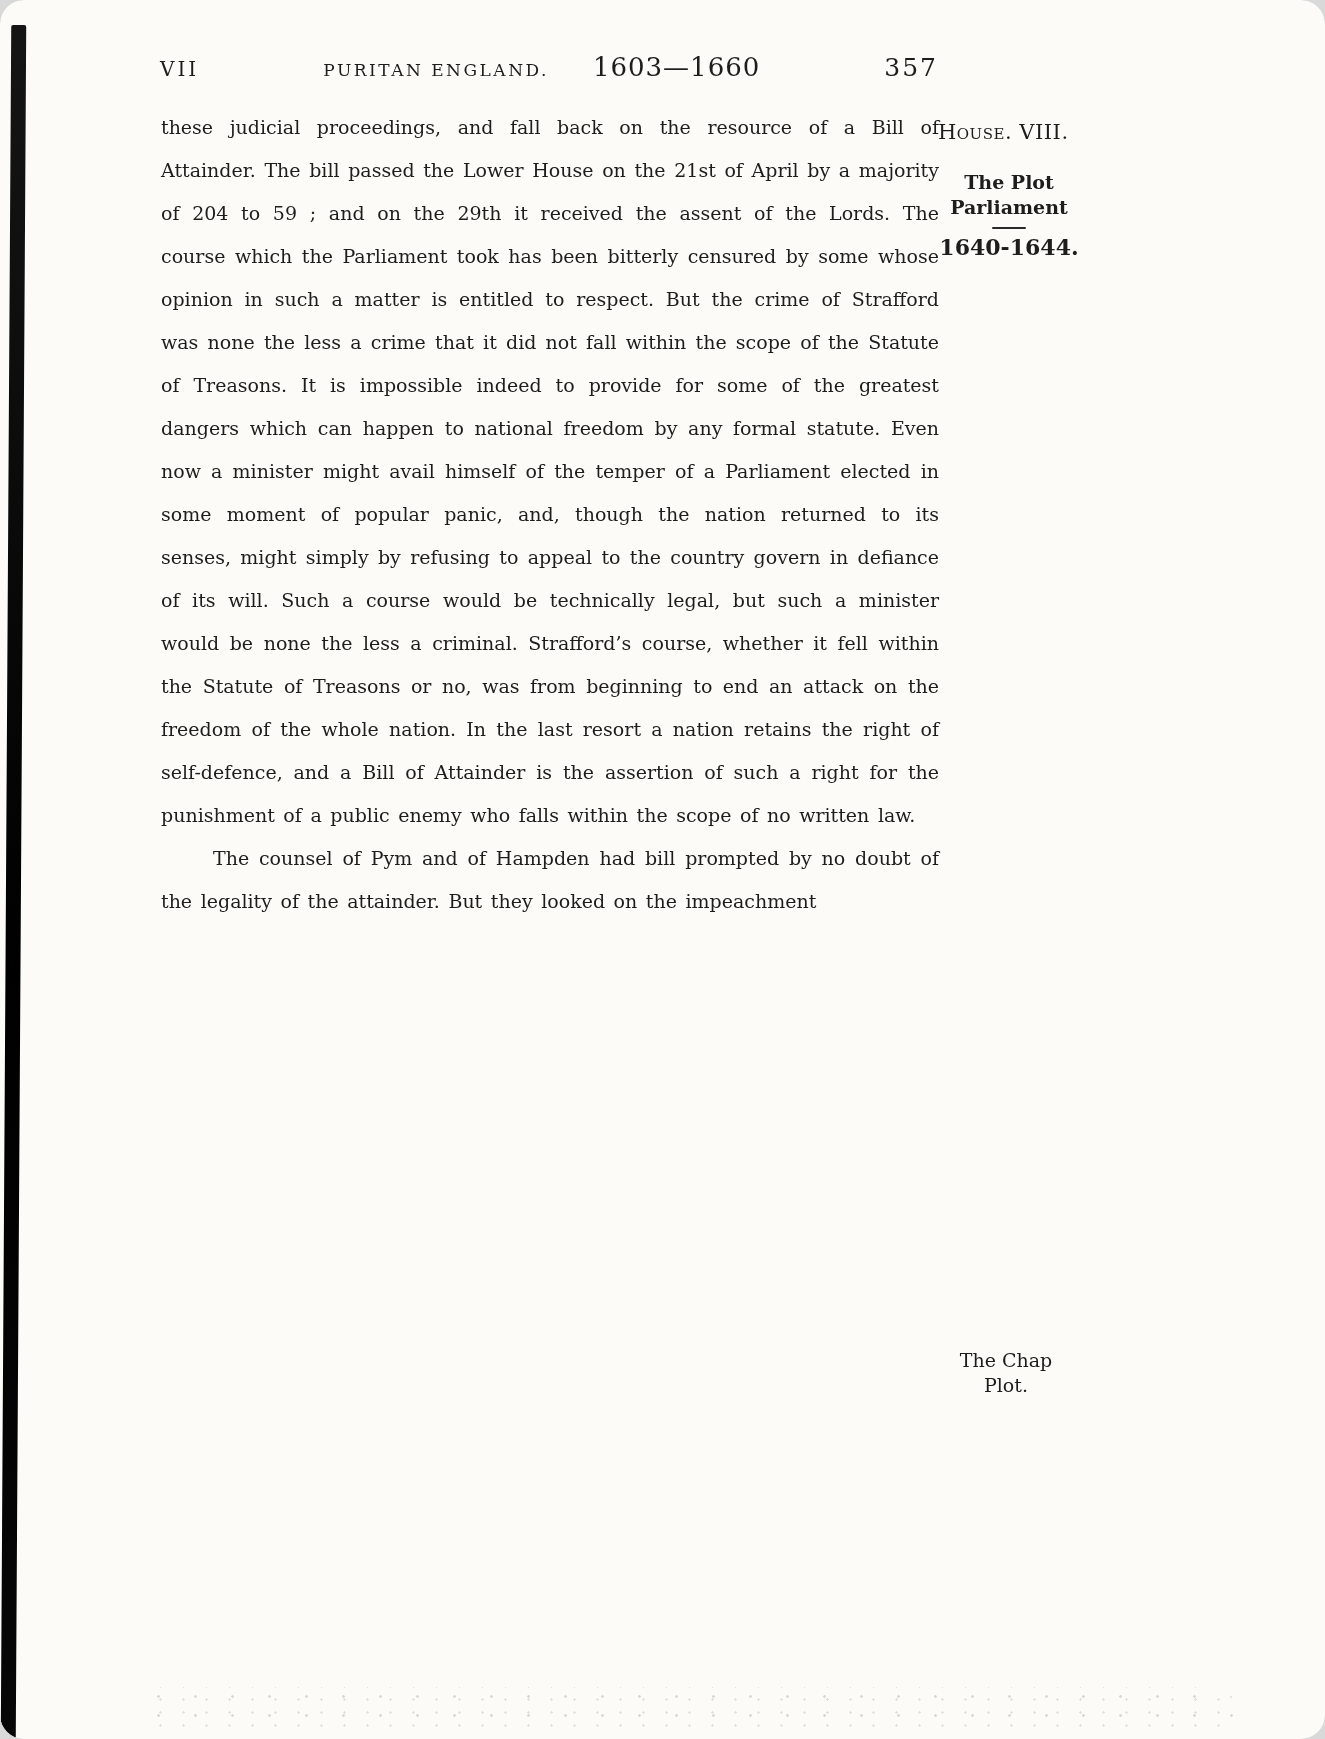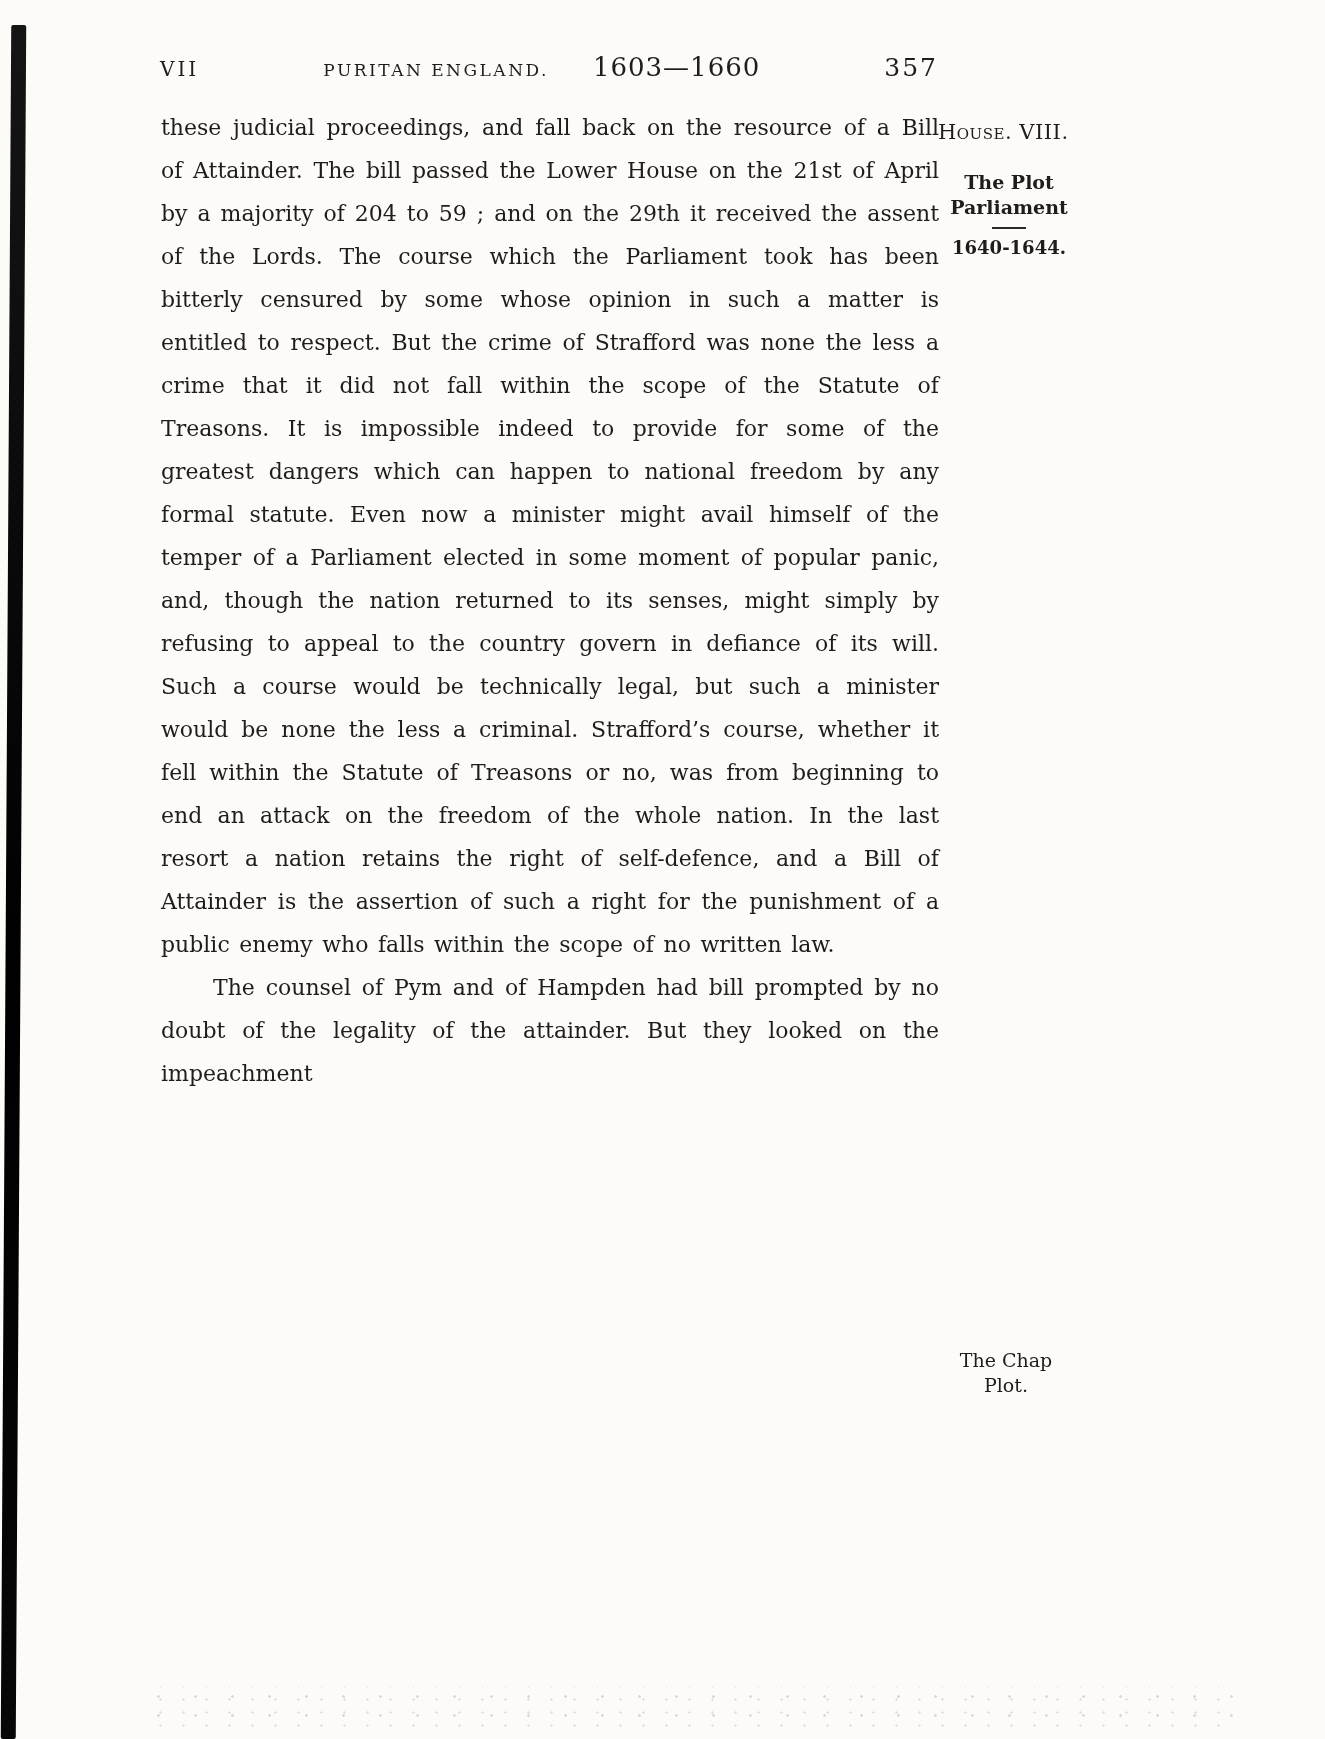--- a/index.html
+++ b/index.html
@@ -1,15 +1,15 @@
 <!DOCTYPE html>
 <html><head>
 <meta charset="utf-8">
 <style>
-  * { box-sizing: border-box; }
+  * { box-sizing: border-box; border-radius: 24px; }
   html, body { margin: 0; padding: 0; background: #d9d9d9; }
   .page {
     position: relative;
     width: 1325px;
     height: 1739px;
     margin: 0 auto;
     background: #fcfbf8;
     color: #1e1d1b;
     font-family: "DejaVu Serif", "Liberation Serif", serif;
     overflow: hidden;
@@ -42,21 +42,21 @@
   .title { font-size: 17px; letter-spacing: 2.5px; }
   .dates { font-size: 26px; letter-spacing: 1px; }
   .pagenum { font-size: 25px; letter-spacing: 2px; }
 
   
   .body-text {
     position: absolute;
     left: 161px;
     top: 106px;
     width: 778px;
-    font-size: 22px;
+    font-size: 19px;
     line-height: 43px;
     text-align: justify;
     word-spacing: 2.5px;
   }
   .body-text p { margin: 0; }
   .body-text p.indent { text-indent: 52px; }
 
   
   .note-chapter {
     position: absolute;
@@ -75,21 +75,21 @@
     font-weight: bold;
     font-size: 19px;
     line-height: 25px;
   }
   .note-rule {
     width: 34px;
     height: 2px;
     background: #2a2a28;
     margin: 7px auto 6px;
   }
-  .note-date { font-size: 18px; }
+  .note-date { font-size: 22px; }
   .note-block2 {
     position: absolute;
     left: 933px;
     top: 1348px;
     width: 146px;
     text-align: center;
     font-size: 19px;
     line-height: 25px;
   }
 

